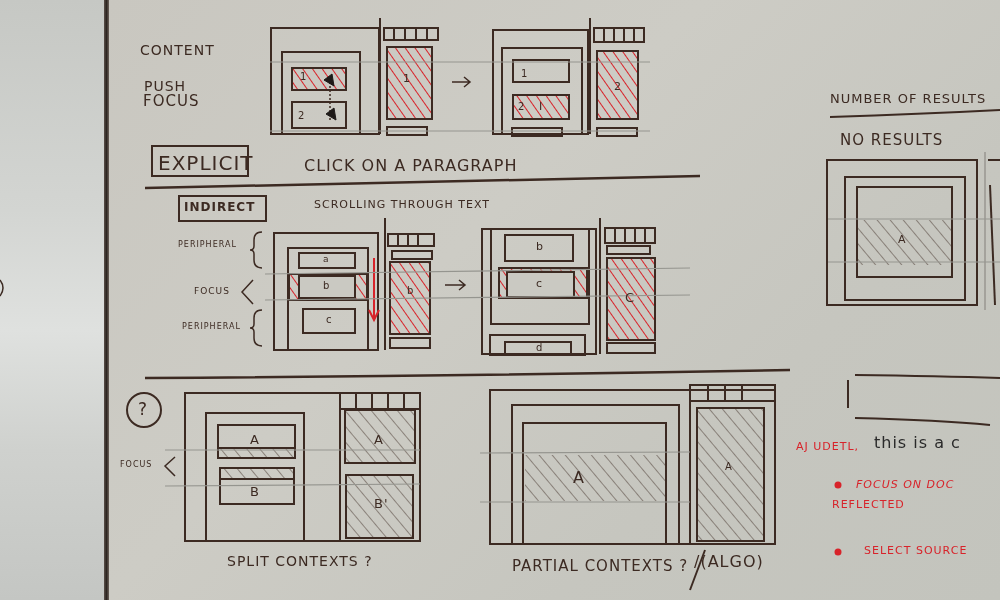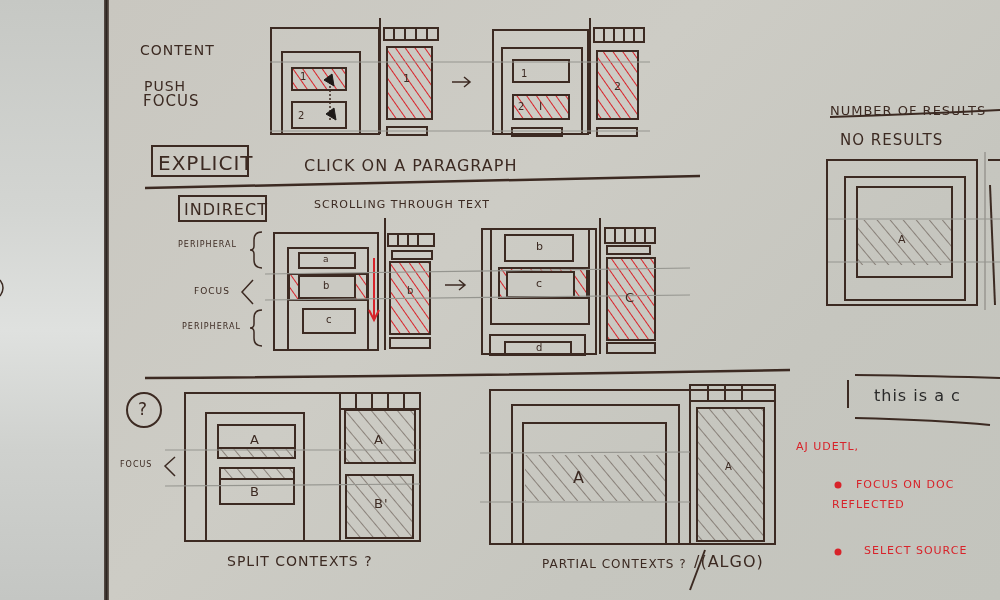--- a/index.html
+++ b/index.html
@@ -8,21 +8,21 @@
   #scene{position:absolute;left:0;top:0;width:856px;height:600px;}
   .board-left{position:absolute;left:0;top:0;width:106px;height:600px;
      background:linear-gradient(180deg,#c6c8c4 0%,#d3d5d2 35%,#dfe1df 55%,#cfd1ce 75%,#c4c6c3 100%);}
   .board-frame{position:absolute;left:104px;top:0;width:5px;height:600px;
      background:linear-gradient(90deg,#5a504a,#2d2520 50%,#6c625b);}
   .board-main{position:absolute;left:109px;top:0;width:891px;height:600px;
      background:linear-gradient(135deg,#c9c7c0 0%,#cdccc5 40%,#c6c6bf 70%,#c3c4bd 100%);}
   .hw{position:absolute;color:#3c2a22;font-family:"DejaVu Sans",sans-serif;
       text-transform:uppercase;letter-spacing:1px;white-space:nowrap;}
   .hw.red{color:#d8232a;}
-  .hw.black{color:#2a2a2a;text-transform:none;}
+  .hw.black{color:#2a2a2a;text-transform:none;margin-top:47px;}
   svg{position:absolute;left:0;top:0;}
 </style>
 </head>
 <body>
 
 <div id="scene">
   <div class="board-left"></div>
   <div class="board-frame"></div>
   <div class="board-main"></div>
 
@@ -187,21 +187,21 @@
   <div class="hw" style="left:304px;top:156px;font-size:16px;">CLICK ON A PARAGRAPH</div>
 
   <div class="hw" style="left:300px;top:71px;font-size:10px;">1</div>
   <div class="hw" style="left:298px;top:110px;font-size:10px;">2</div>
   <div class="hw" style="left:403px;top:72px;font-size:11px;">1</div>
   <div class="hw" style="left:521px;top:68px;font-size:10px;">1</div>
   <div class="hw" style="left:518px;top:101px;font-size:10px;">2</div>
   <div class="hw" style="left:539px;top:100px;font-size:11px;">I</div>
   <div class="hw" style="left:614px;top:80px;font-size:11px;">2</div>
 
-  <div class="hw" style="left:184px;top:200px;font-size:16px;">INDIRECT</div>
+  <div class="hw" style="left:184px;top:200px;font-size:12px;font-weight:bold;">INDIRECT</div>
   <div class="hw" style="left:314px;top:198px;font-size:11px;">SCROLLING THROUGH TEXT</div>
   <div class="hw" style="left:178px;top:240px;font-size:8px;">PERIPHERAL</div>
   <div class="hw" style="left:194px;top:286px;font-size:9px;">FOCUS</div>
   <div class="hw" style="left:182px;top:322px;font-size:8px;">PERIPHERAL</div>
 
   <div class="hw" style="left:323px;top:254px;font-size:9px;text-transform:none;">a</div>
   <div class="hw" style="left:323px;top:280px;font-size:10px;text-transform:none;">b</div>
   <div class="hw" style="left:326px;top:314px;font-size:10px;text-transform:none;">c</div>
   <div class="hw" style="left:407px;top:285px;font-size:10px;text-transform:none;">b</div>
   <div class="hw" style="left:536px;top:240px;font-size:11px;text-transform:none;">b</div>
@@ -211,24 +211,24 @@
 
   <div class="hw" style="left:138px;top:399px;font-size:17px;">?</div>
   <div class="hw" style="left:120px;top:460px;font-size:8px;">FOCUS</div>
   <div class="hw" style="left:250px;top:432px;font-size:13px;">A</div>
   <div class="hw" style="left:250px;top:484px;font-size:13px;">B</div>
   <div class="hw" style="left:374px;top:432px;font-size:13px;">A</div>
   <div class="hw" style="left:374px;top:496px;font-size:13px;">B'</div>
   <div class="hw" style="left:207px;top:553px;font-size:14px;margin-left:20px;">SPLIT CONTEXTS ?</div>
   <div class="hw" style="left:573px;top:468px;font-size:16px;">A</div>
   <div class="hw" style="left:725px;top:461px;font-size:10px;">A</div>
-  <div class="hw" style="left:512px;top:557px;font-size:12px;margin-left:30px;">PARTIAL CONTEXTS ?</div>
+  <div class="hw" style="left:512px;top:557px;font-size:15px;">PARTIAL CONTEXTS ?</div>
   <div class="hw" style="left:694px;top:552px;font-size:16px;">/(ALGO)</div>
 
-  <div class="hw" style="left:830px;top:103px;font-size:13px;">NUMBER OF RESULTS</div>
+  <div class="hw" style="left:830px;top:91px;font-size:13px;">NUMBER OF RESULTS</div>
   <div class="hw" style="left:840px;top:131px;font-size:15px;">NO RESULTS</div>
   <div class="hw" style="left:898px;top:233px;font-size:11px;">A</div>
   <div class="hw black" style="left:874px;top:386px;font-size:16px;">this is a c</div>
   <div class="hw red" style="left:796px;top:440px;font-size:11px;">AJ UDETL,</div>
-  <div class="hw red" style="left:856px;top:478px;font-size:11px;">FOCUS ON DOC</div>
+  <div class="hw red" style="left:856px;top:478px;font-size:11px;font-style:italic;">FOCUS ON DOC</div>
   <div class="hw red" style="left:832px;top:498px;font-size:11px;">REFLECTED</div>
   <div class="hw red" style="left:864px;top:544px;font-size:11px;">SELECT SOURCE</div>
 </div>
 
 </body></html>

